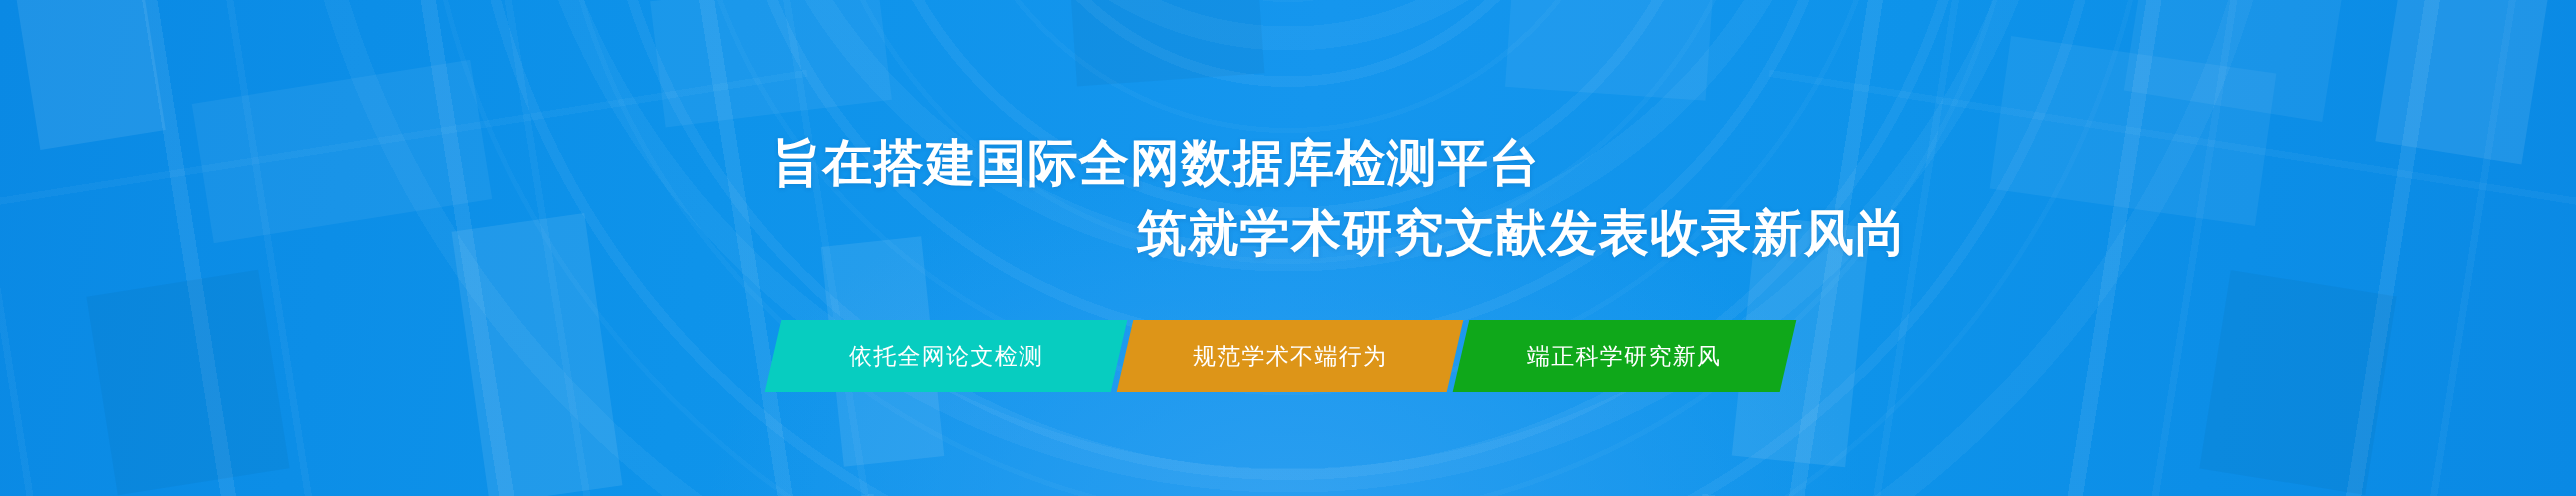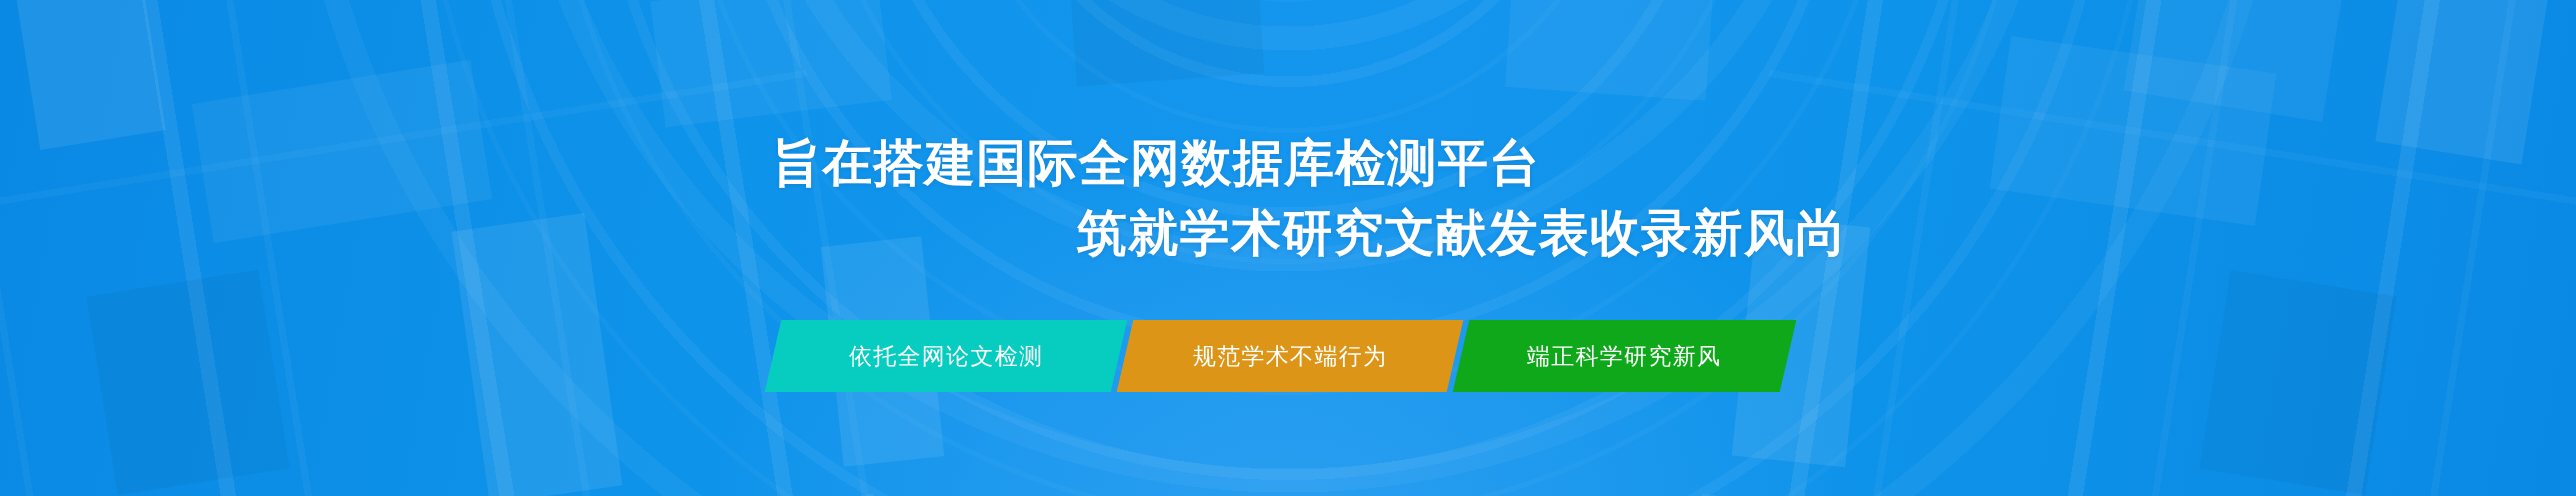--- a/index.html
+++ b/index.html
@@ -105,21 +105,21 @@
     position: absolute;
     color: #ffffff;
     font-weight: 700;
     font-size: 50px;
     line-height: 1;
     letter-spacing: 1.3px;
     white-space: nowrap;
     text-shadow: 0 1.3px 4px rgba(0,60,120,0.18);
   }
   .line1 { left: 771px; top: 138px; }
-  .line2 { left: 1077px; top: 208px; }
+  .line2 { left: 1137px; top: 208px; }
 
   
   .tags {
     position: absolute;
     left: 773px;
     top: 320px;
     height: 72px;
     display: flex;
     z-index: 6;
   }

